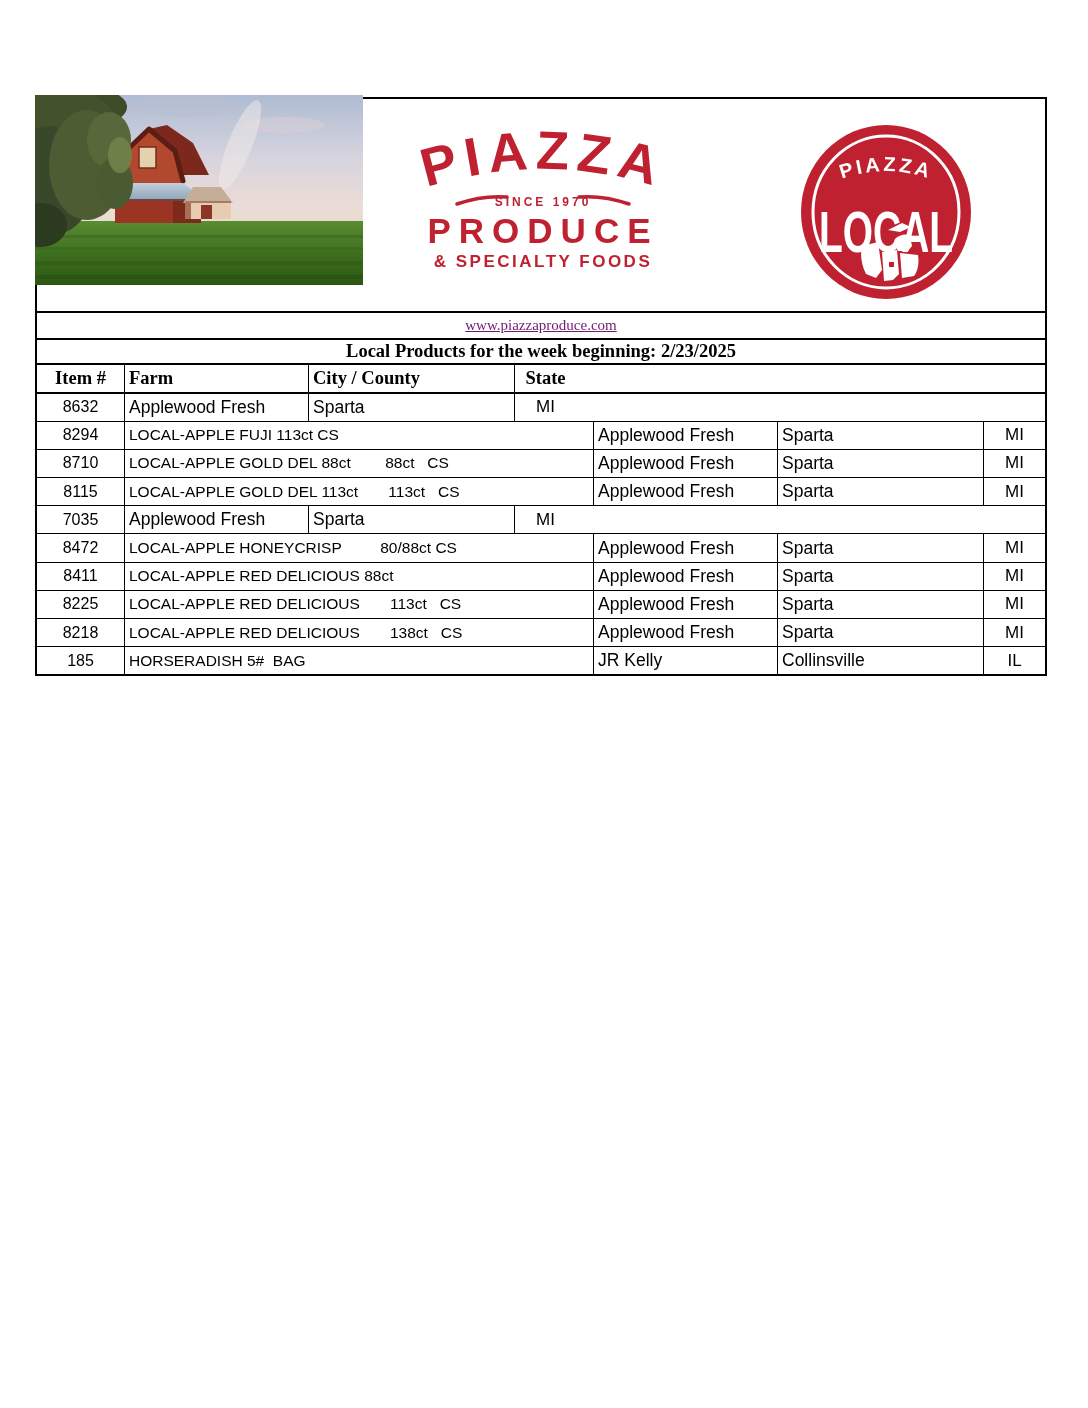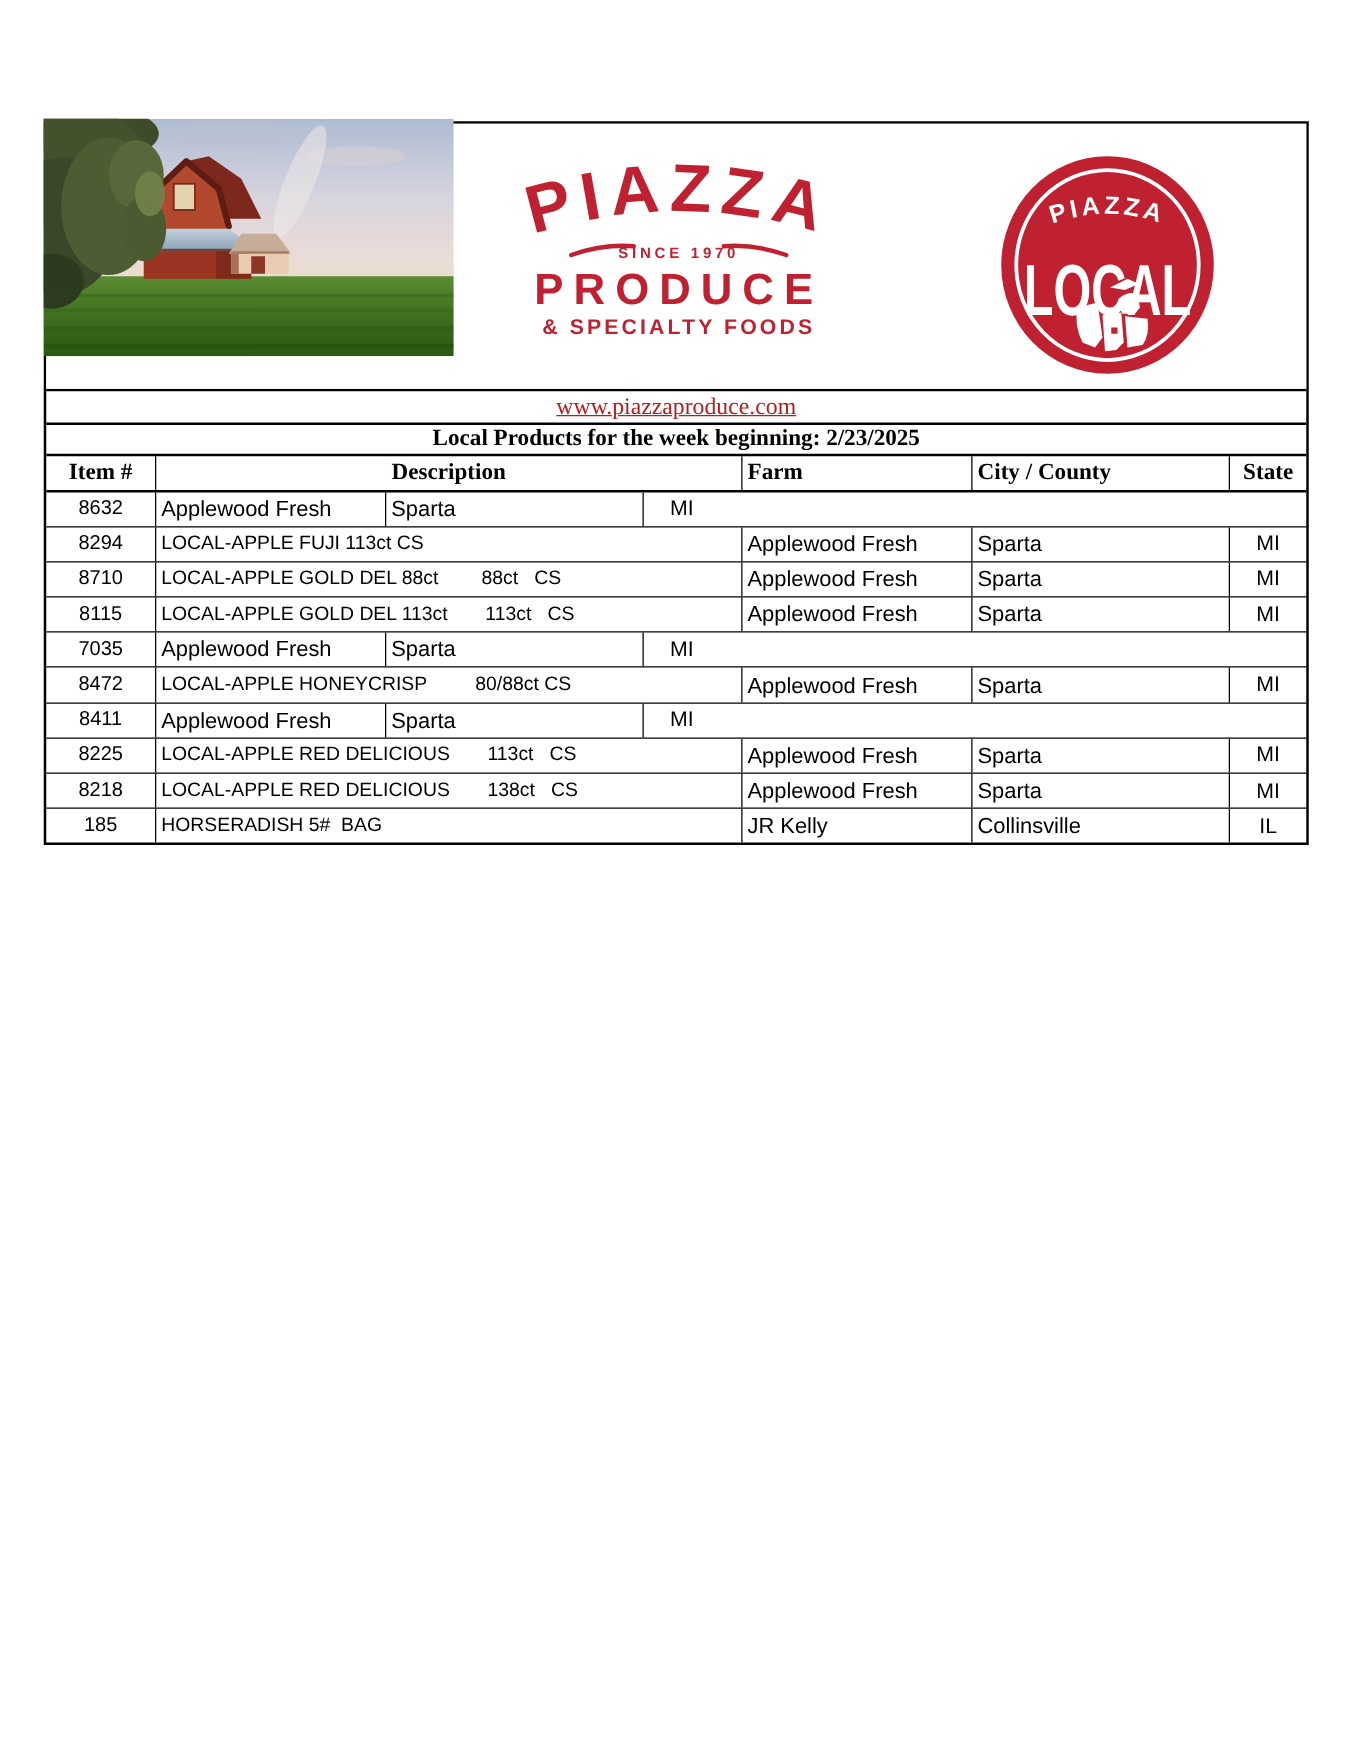--- a/index.html
+++ b/index.html
@@ -6,21 +6,21 @@
   .page{position:relative;width:1088px;height:1408px;background:#ffffff;overflow:hidden;
         font-family:"Liberation Serif",serif;color:#000;}
   .sheet{position:absolute;left:35px;top:97px;width:1012px;border:2px solid #000;
          box-sizing:border-box;background:#fff;}
   .logo-strip{position:relative;height:212px;background:#fff;}
   .barn{position:absolute;left:-2px;top:-4px;width:328px;height:190px;}
   .logo-produce{position:absolute;left:358px;top:30px;width:296px;height:142px;}
   .logo-local{position:absolute;left:763px;top:25px;width:172px;height:176px;}
   .row-www{border-top:2px solid #000;height:27px;display:flex;align-items:center;
            justify-content:center;box-sizing:border-box;}
-  .link{color:#b91c1c;text-decoration:underline;font-size:19px;cursor:pointer;}
+  .link{color:#701a75;text-decoration:underline;font-size:15px;cursor:pointer;}
   .row-title{border-top:2px solid #000;height:25px;display:flex;align-items:center;
              justify-content:center;font-weight:bold;font-size:18.5px;box-sizing:border-box;}
   .thead{border-top:2px solid #000;border-bottom:2px solid #000;height:31px;display:flex;
          box-sizing:border-box;font-weight:bold;font-size:18.5px;}
   .hcell{display:flex;align-items:center;box-sizing:border-box;overflow:hidden;}
   .c0{width:87px;}
   .c1{width:469px;border-left:1.5px solid #000;}
   .c2{width:184px;border-left:1.5px solid #000;}
   .c3{width:206px;border-left:1.5px solid #000;}
   .c4{width:62px;border-left:1.5px solid #000;}
@@ -136,21 +136,20 @@
     </div>
 
     <div class="row-www">
       <span class="link">www.piazzaproduce.com</span>
     </div>
 
     <div class="row-title">Local Products for the week beginning: 2/23/2025</div>
 
     <div class="thead">
       <div class="hcell c0">Item #</div>
-      <div class="hcell c1">Description</div>
       <div class="hcell c2">Farm</div>
       <div class="hcell c3">City / County</div>
       <div class="hcell c4">State</div>
     </div>
 
     <div class="tbody">
 
       <div class="trow">
         <div class="cell c0">8632</div>
         <div class="cell c2">Applewood Fresh</div>
@@ -192,20 +191,21 @@
       <div class="trow">
         <div class="cell c0">8472</div>
         <div class="cell c1">LOCAL-APPLE HONEYCRISP         80/88ct CS</div>
         <div class="cell c2">Applewood Fresh</div>
         <div class="cell c3">Sparta</div>
         <div class="cell c4">MI</div>
       </div>
 
       <div class="trow">
         <div class="cell c0">8411</div>
+        <div class="cell c1">LOCAL-APPLE RED DELICIOUS 88ct</div>
         <div class="cell c2">Applewood Fresh</div>
         <div class="cell c3">Sparta</div>
         <div class="cell c4">MI</div>
       </div>
 
       <div class="trow">
         <div class="cell c0">8225</div>
         <div class="cell c1">LOCAL-APPLE RED DELICIOUS       113ct   CS</div>
         <div class="cell c2">Applewood Fresh</div>
         <div class="cell c3">Sparta</div>

